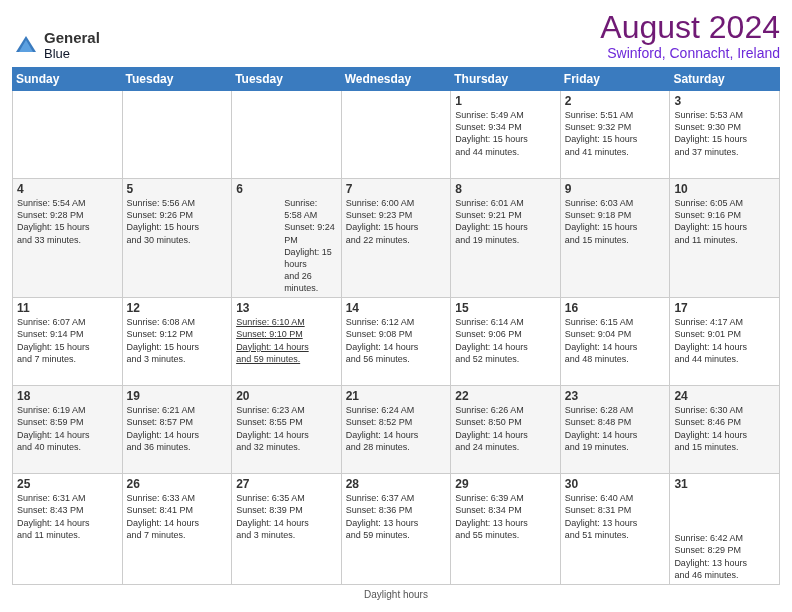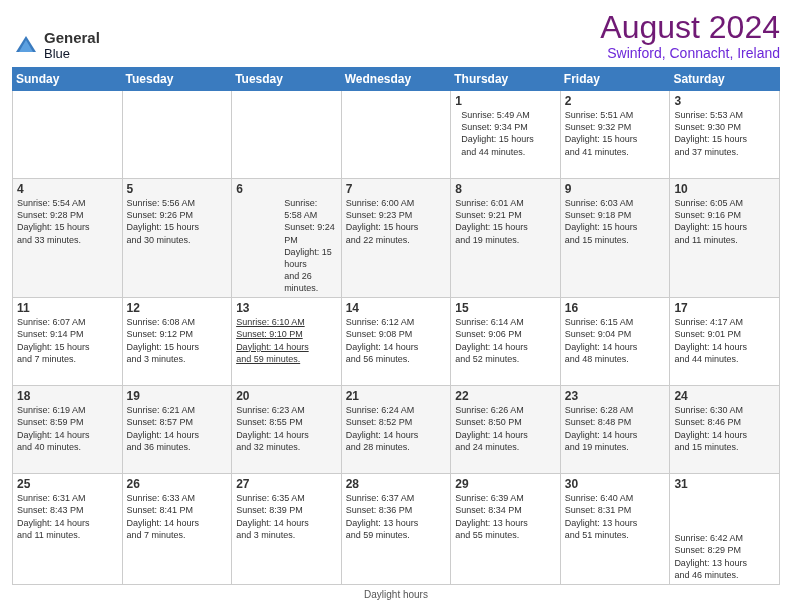--- a/index.html
+++ b/index.html
@@ -139,21 +139,21 @@
         </tr>
     </thead>
     <tbody id="calendar-body">
     <tr>
           <td class="empty-cell"></td>
           <td class="empty-cell"></td>
           <td class="empty-cell"></td>
           <td class="empty-cell"></td>
           <td>
             <span class="day-num">1</span>
-            <div class="day-info" style="white-space: pre-line; margin-left: 6px;">Sunrise: 5:49 AM
+            <div class="day-info" style="white-space: pre-line;">Sunrise: 5:49 AM
 Sunset: 9:34 PM
 Daylight: 15 hours
 and 44 minutes.</div>
           </td>
           <td>
             <span class="day-num">2</span>
             <div class="day-info" style="white-space: pre-line;">Sunrise: 5:51 AM
 Sunset: 9:32 PM
 Daylight: 15 hours
 and 41 minutes.</div>

